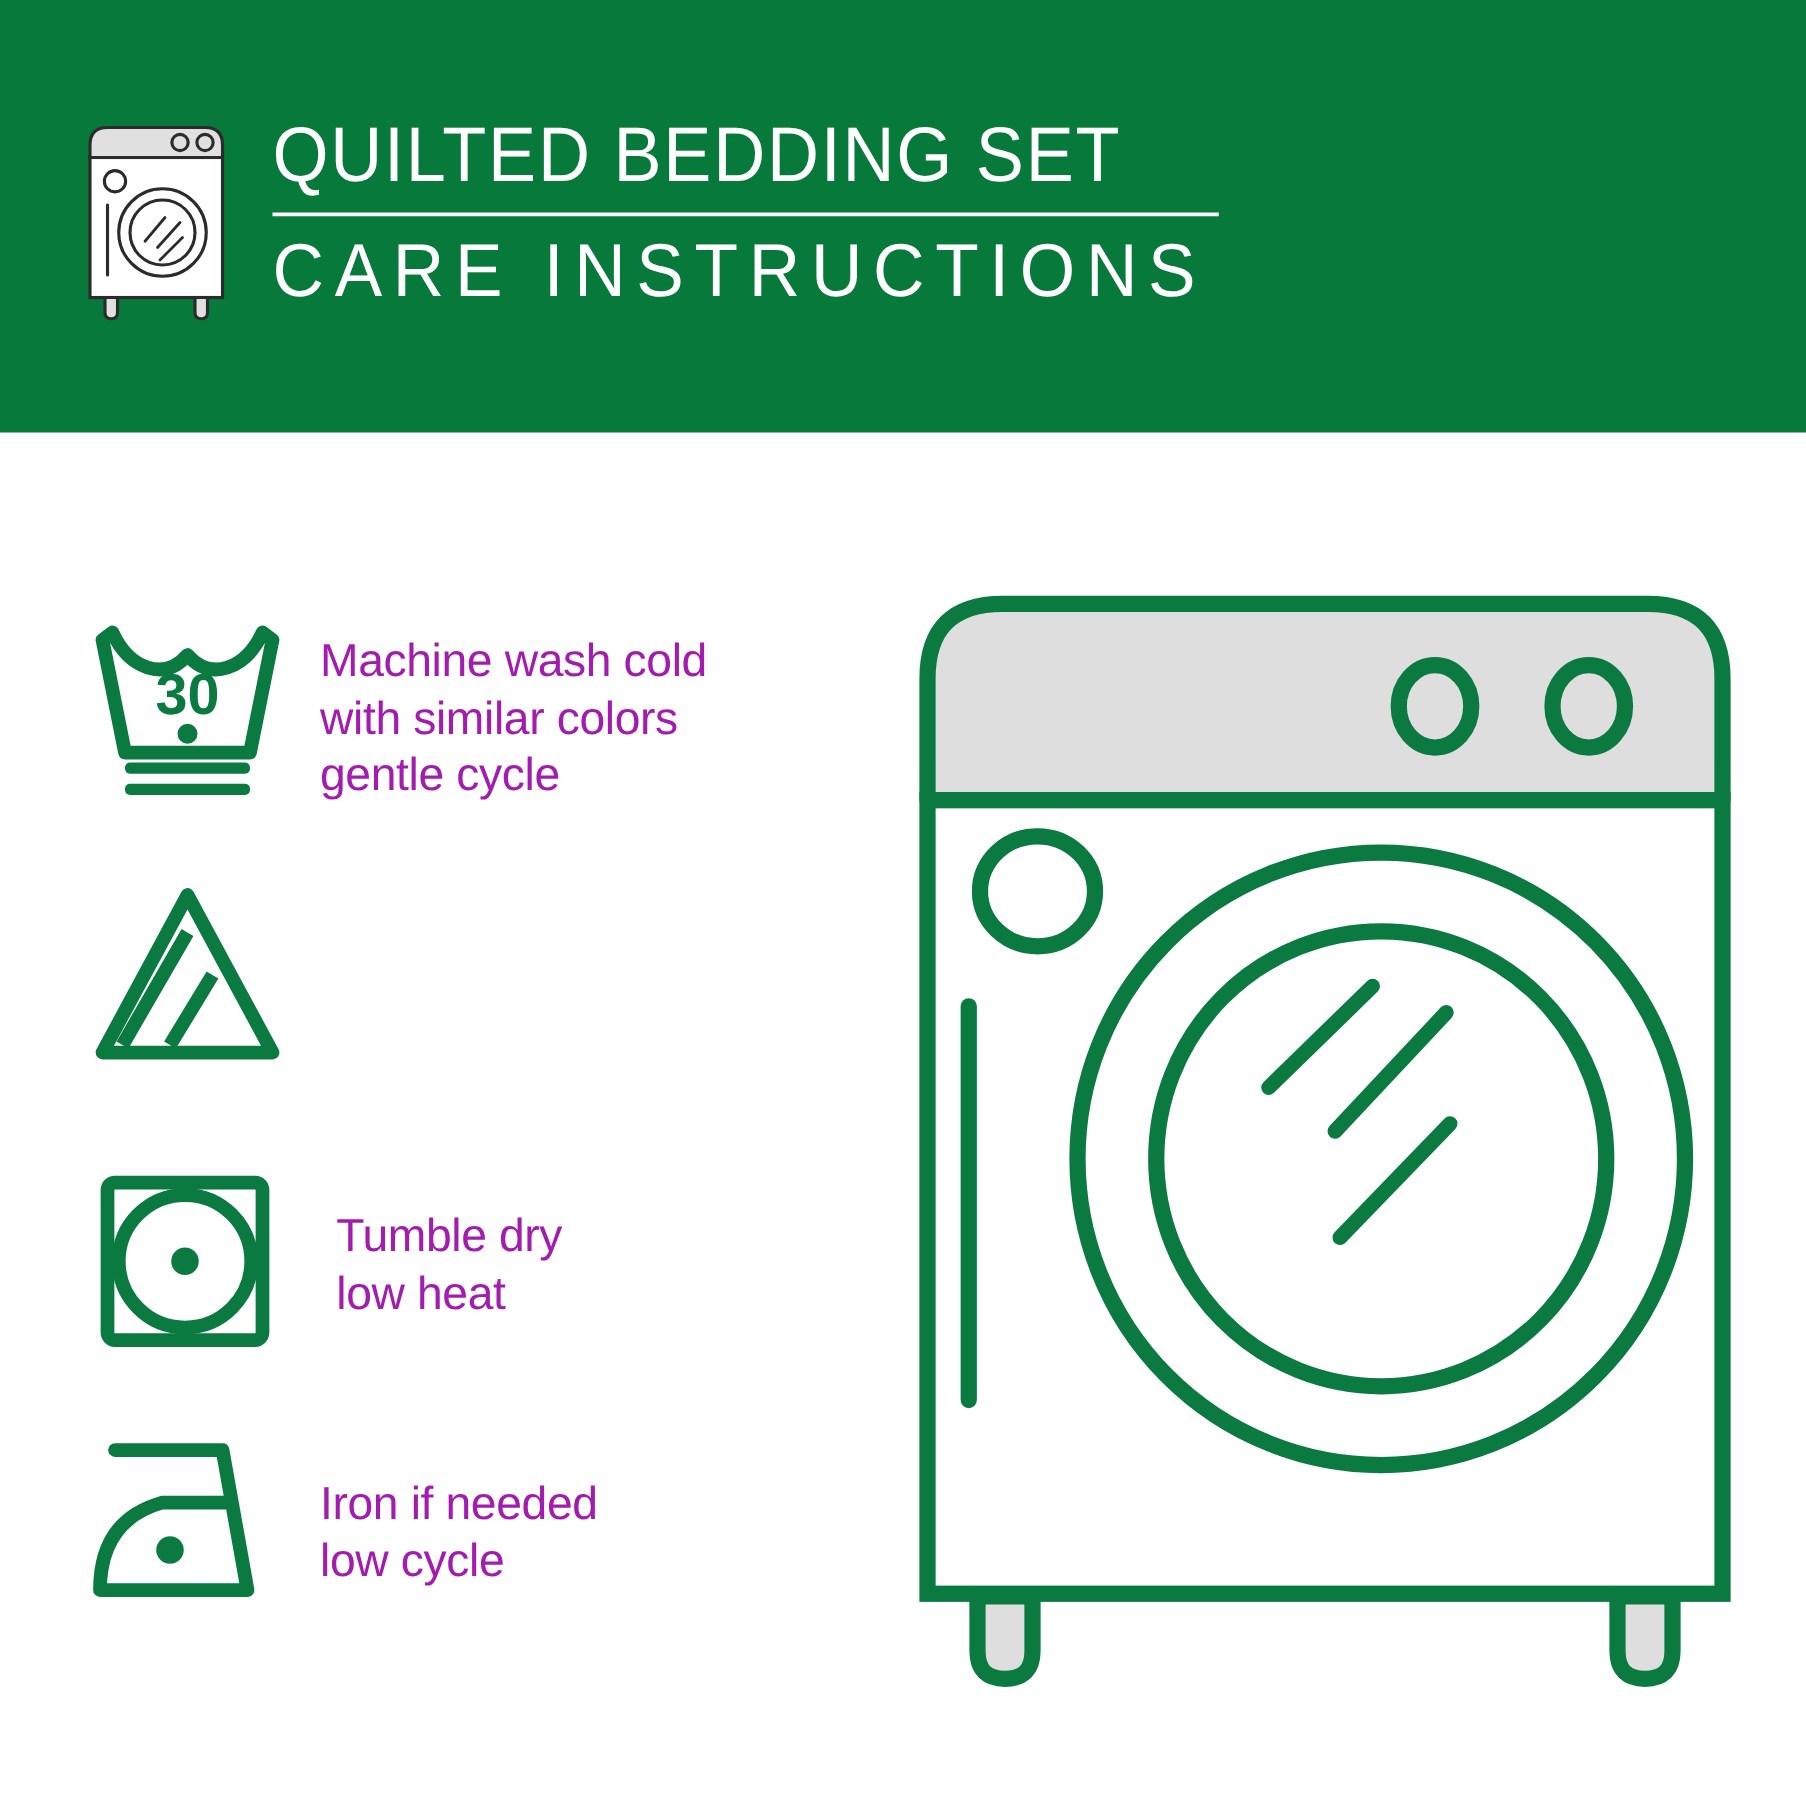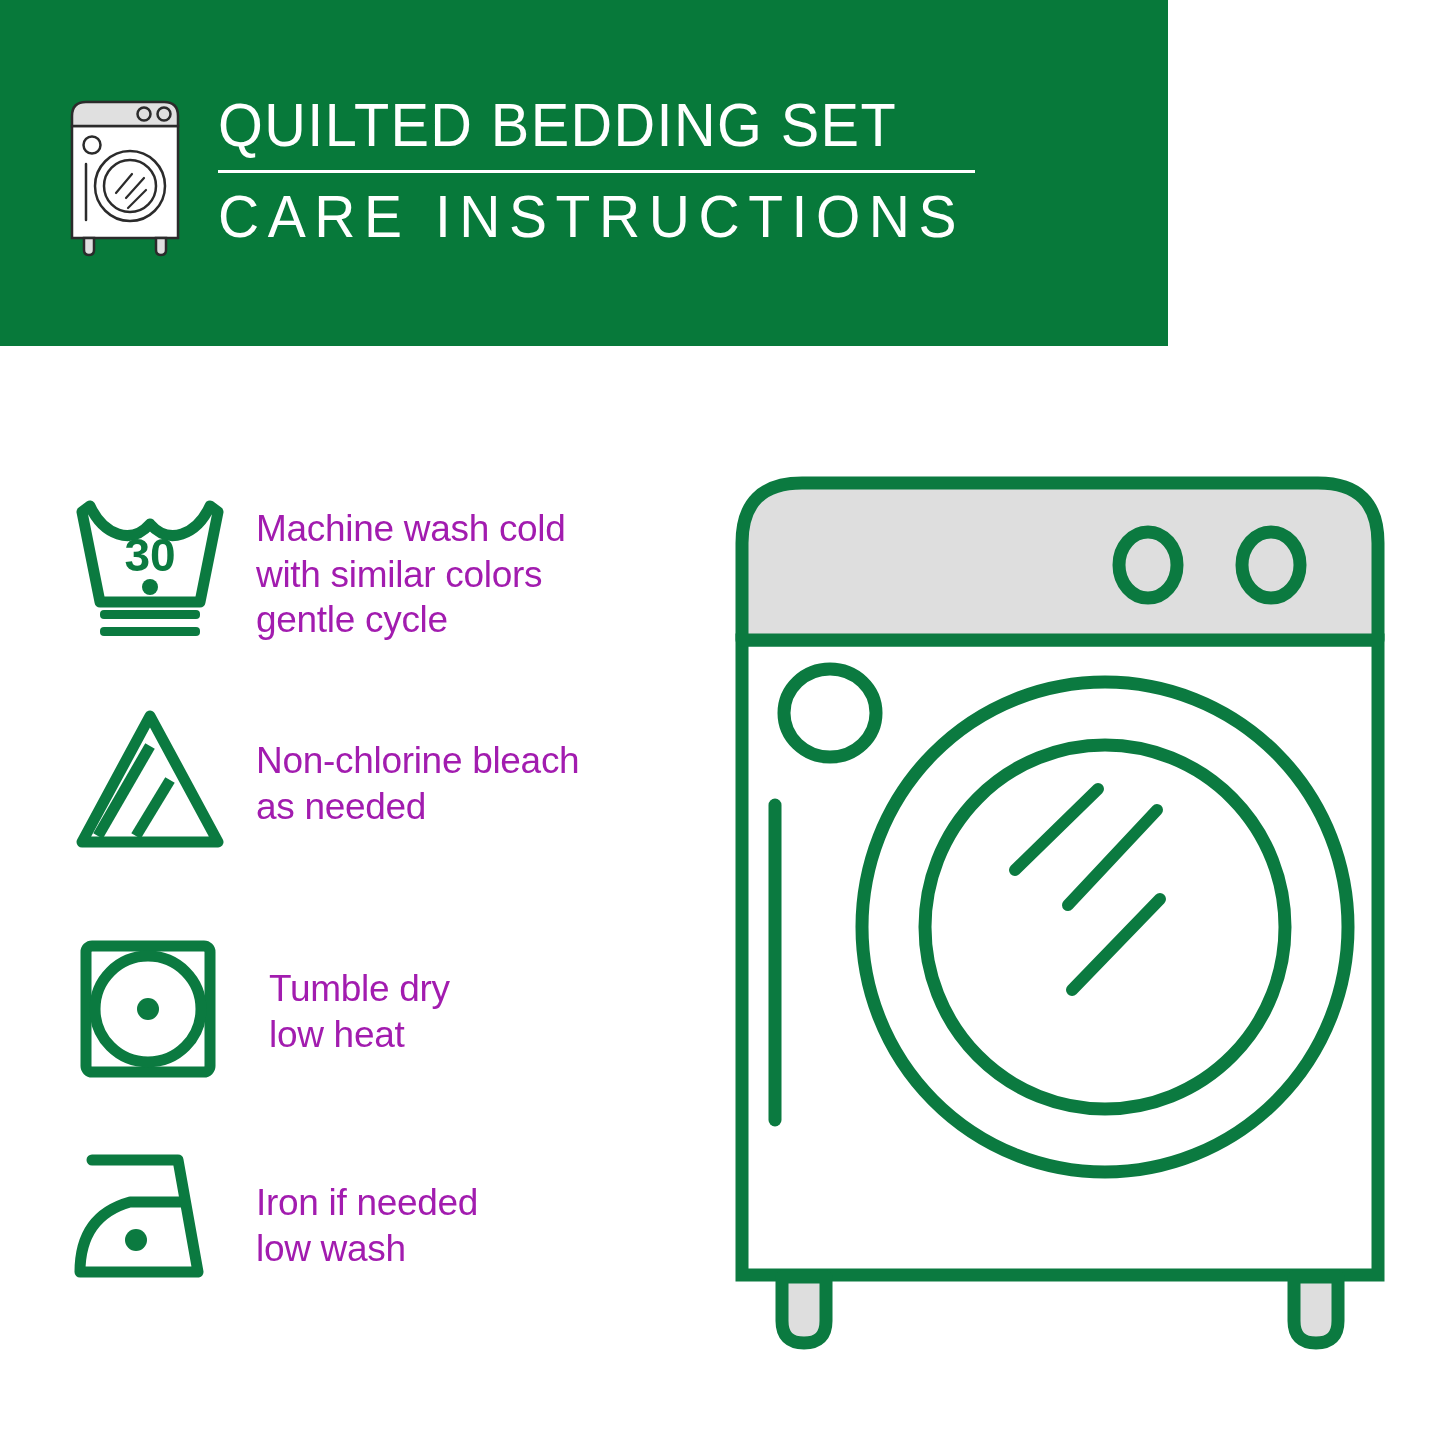--- a/index.html
+++ b/index.html
@@ -16,21 +16,21 @@
     height: 1445px;
     background: #ffffff;
     overflow: hidden;
   }
 
   
   #header-band {
     position: absolute;
     left: 0;
     top: 0;
-    width: 1168px;
+    width: 1445px;
     height: 346px;
     background: #07793A;
   }
   #header-inner {
     position: absolute;
     left: 64px;
     top: 92px;
     display: flex;
     align-items: flex-start;
   }
@@ -176,41 +176,39 @@
 with similar colors
 gentle cycle</div>
     </div>
 
     <div class="care-row" id="care-row-1">
       <svg class="care-symbol" viewBox="0 0 160 150">
         <path d="M80 12 L148 138 L12 138 Z" fill="none" stroke="#0B7A40" stroke-width="11" stroke-linejoin="round"></path>
         <line x1="80" y1="42" x2="28" y2="132" stroke="#0B7A40" stroke-width="11" stroke-linecap="butt"></line>
         <line x1="100" y1="76" x2="66" y2="132" stroke="#0B7A40" stroke-width="11" stroke-linecap="butt"></line>
       </svg>
-      <div class="care-text">Non-chlorine bleach
-as needed</div>
     </div>
 
     <div class="care-row" id="care-row-2">
       <svg class="care-symbol" viewBox="0 0 160 150">
         <rect x="16" y="12" width="124" height="126" rx="6" fill="none" stroke="#0B7A40" stroke-width="11"></rect>
         <circle cx="78" cy="75" r="53" fill="none" stroke="#0B7A40" stroke-width="11"></circle>
         <circle cx="78" cy="75" r="11" fill="#0B7A40"></circle>
       </svg>
       <div class="care-text">Tumble dry
 low heat</div>
     </div>
 
     <div class="care-row" id="care-row-3">
       <svg class="care-symbol" viewBox="0 0 160 150">
         <path d="M22 16 L108 16 L128 128 L10 128 Q10 72 60 58 L112 58" fill="none" stroke="#0B7A40" stroke-width="11" stroke-linejoin="round" stroke-linecap="round"></path>
         <circle cx="66" cy="96" r="11" fill="#0B7A40"></circle>
       </svg>
       <div class="care-text">Iron if needed
-low wash</div>
+low cycle</div>
     </div>
 
   </div>
 
   <svg id="washer-illustration" viewBox="0 0 700 890">
 
     <rect x="22" y="175" width="636" height="635" fill="#ffffff" stroke="#0B7A40" stroke-width="13"></rect>
 
     <path d="M22 78 Q22 18 82 18 L598 18 Q658 18 658 78 L658 175 L22 175 Z" fill="#dedede" stroke="#0B7A40" stroke-width="13" stroke-linejoin="round"></path>
 

